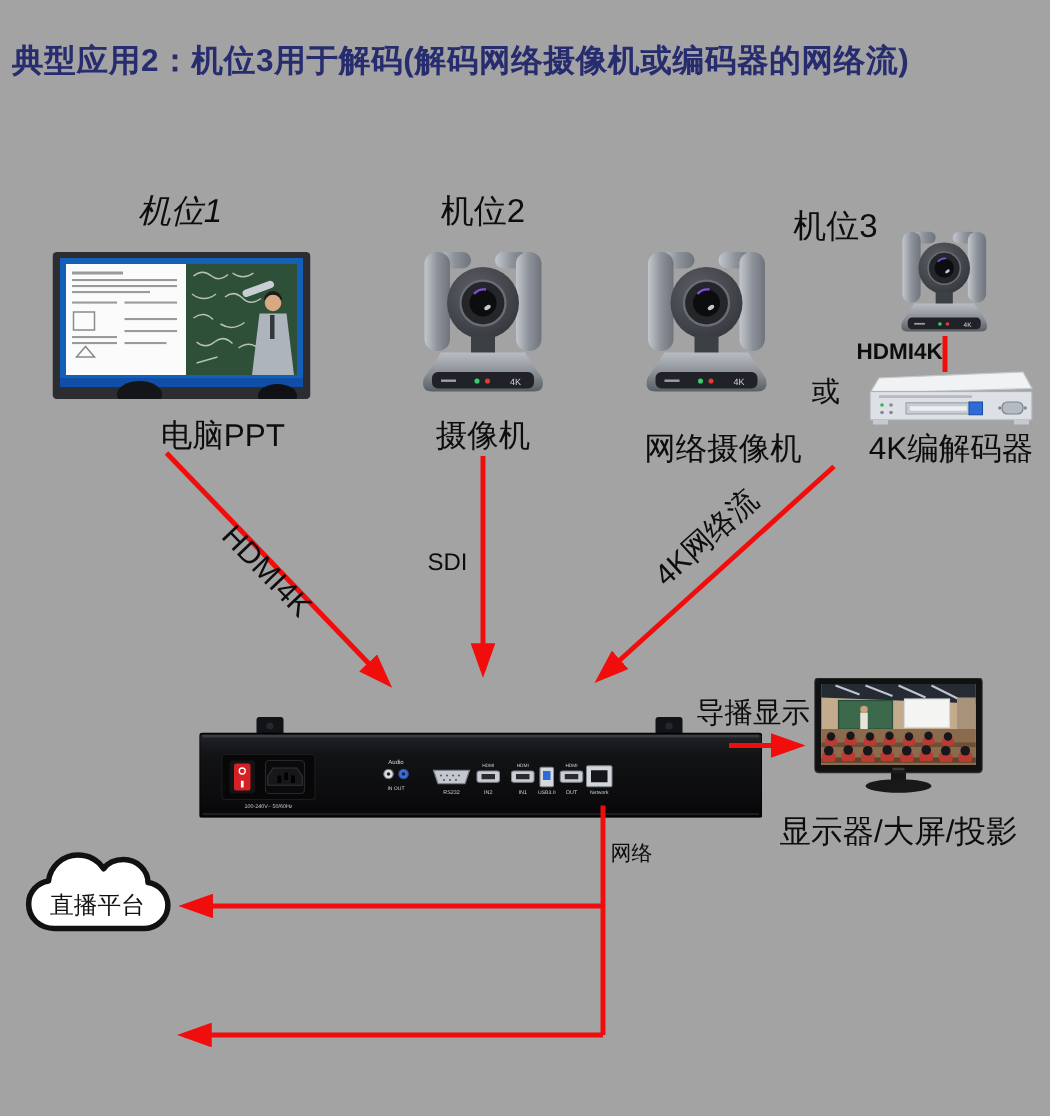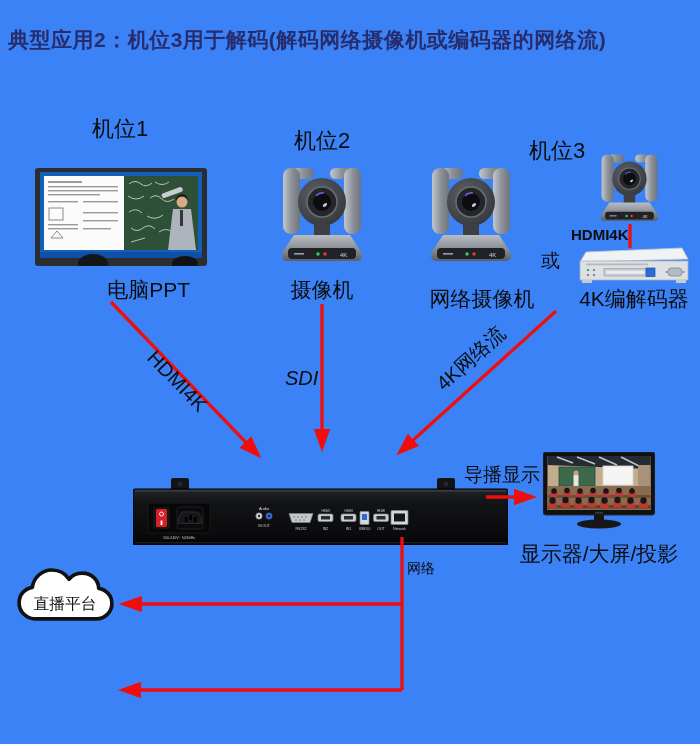--- a/index.html
+++ b/index.html
@@ -1,17 +1,17 @@
 <!DOCTYPE html>
 <html><head>
 <meta charset="utf-8">
 <style>
   html,body{margin:0;padding:0;background:#fff;}
   .canvas{
-    position:relative;width:700px;height:744px;background:#3b82f6;overflow:hidden;
+    position:relative;width:700px;height:744px;background:#a3a3a3;overflow:hidden;
     font-family:"Liberation Sans","DejaVu Sans",sans-serif;color:#0d0d0d;
   }
   .abs{position:absolute;}
   .lbl{position:absolute;white-space:nowrap;color:#0d0d0d;font-weight:500;}
   .center{text-align:center;}
   .title{
     position:absolute;left:8px;top:26px;font-size:21px;font-weight:700;
     color:#262c6e;letter-spacing:0.5px;white-space:nowrap;
   }
   .station-label{font-size:22px;}
@@ -20,21 +20,21 @@
   svg text{font-family:"Liberation Sans","DejaVu Sans",sans-serif;}
   .overlay{position:absolute;left:0;top:0;pointer-events:none;}
 </style>
 </head>
 <body>
 
 <div class="canvas">
 
   <div class="title">典型应用2：机位3用于解码(解码网络摄像机或编码器的网络流)</div>
 
-  <div class="lbl station-label center abs" style="left:60px;top:114px;width:120px;">机位1</div>
+  <div class="lbl station-label center abs" style="left:60px;top:126px;width:120px;font-style:italic;">机位1</div>
 
   <svg class="abs" style="left:35px;top:168px;" width="172" height="98" viewBox="0 0 172 98">
     <rect x="0" y="0" width="172" height="98" rx="3" fill="#2b2d31"></rect>
     <rect x="5" y="4" width="162" height="86" fill="#1460b8"></rect>
     <rect x="9" y="8" width="80" height="74" fill="#fbfbfb"></rect>
     <g fill="#9a9a9a">
       <rect x="13" y="13" width="34" height="2"></rect>
       <rect x="13" y="18" width="70" height="1.4"></rect>
       <rect x="13" y="22" width="70" height="1.4"></rect>
       <rect x="13" y="26" width="52" height="1.4"></rect>
@@ -332,21 +332,21 @@
       <line x1="556" y1="311" x2="400" y2="452" marker-end="url(#ah)"></line>
       <line x1="630" y1="224" x2="630" y2="248"></line>
       <line x1="486" y1="497" x2="532" y2="497" marker-end="url(#ah)"></line>
       <line x1="402" y1="537" x2="402" y2="690"></line>
       <line x1="402" y1="604" x2="124" y2="604" marker-end="url(#ah)"></line>
       <line x1="402" y1="690" x2="123" y2="690" marker-end="url(#ah)"></line>
     </g>
   </svg>
 
   <div class="lbl center abs rot" style="left:117px;top:370px;width:120px;font-size:20px;transform:rotate(46deg);">HDMI4K</div>
-  <div class="lbl abs" style="left:285px;top:367px;font-size:20px;font-style:italic;">SDI</div>
+  <div class="lbl abs" style="left:285px;top:367px;font-size:16px;">SDI</div>
   <div class="lbl center abs rot" style="left:406px;top:345px;width:130px;font-size:20px;transform:rotate(-42deg);">4K网络流</div>
 
   <div class="lbl abs" style="left:407px;top:560px;font-size:14px;">网络</div>
 
 
   <svg class="abs" style="left:14px;top:562px;" width="102" height="67" viewBox="0 0 100 64">
     <path d="M22,55 C12,55 5,48 5,39 C5,31 11,25 18,24 C19,15 27,7 37,7 C44,7 50,10 54,16 C57,12 62,10 67,10 C76,10 83,17 83,25 C90,26 96,32 96,40 C96,48 89,55 81,55 Z" fill="#ffffff" stroke="#111111" stroke-width="3.6" stroke-linejoin="round"></path>
     <text x="50" y="45" font-size="15.5" fill="#111" text-anchor="middle">直播平台</text>
   </svg>
 

